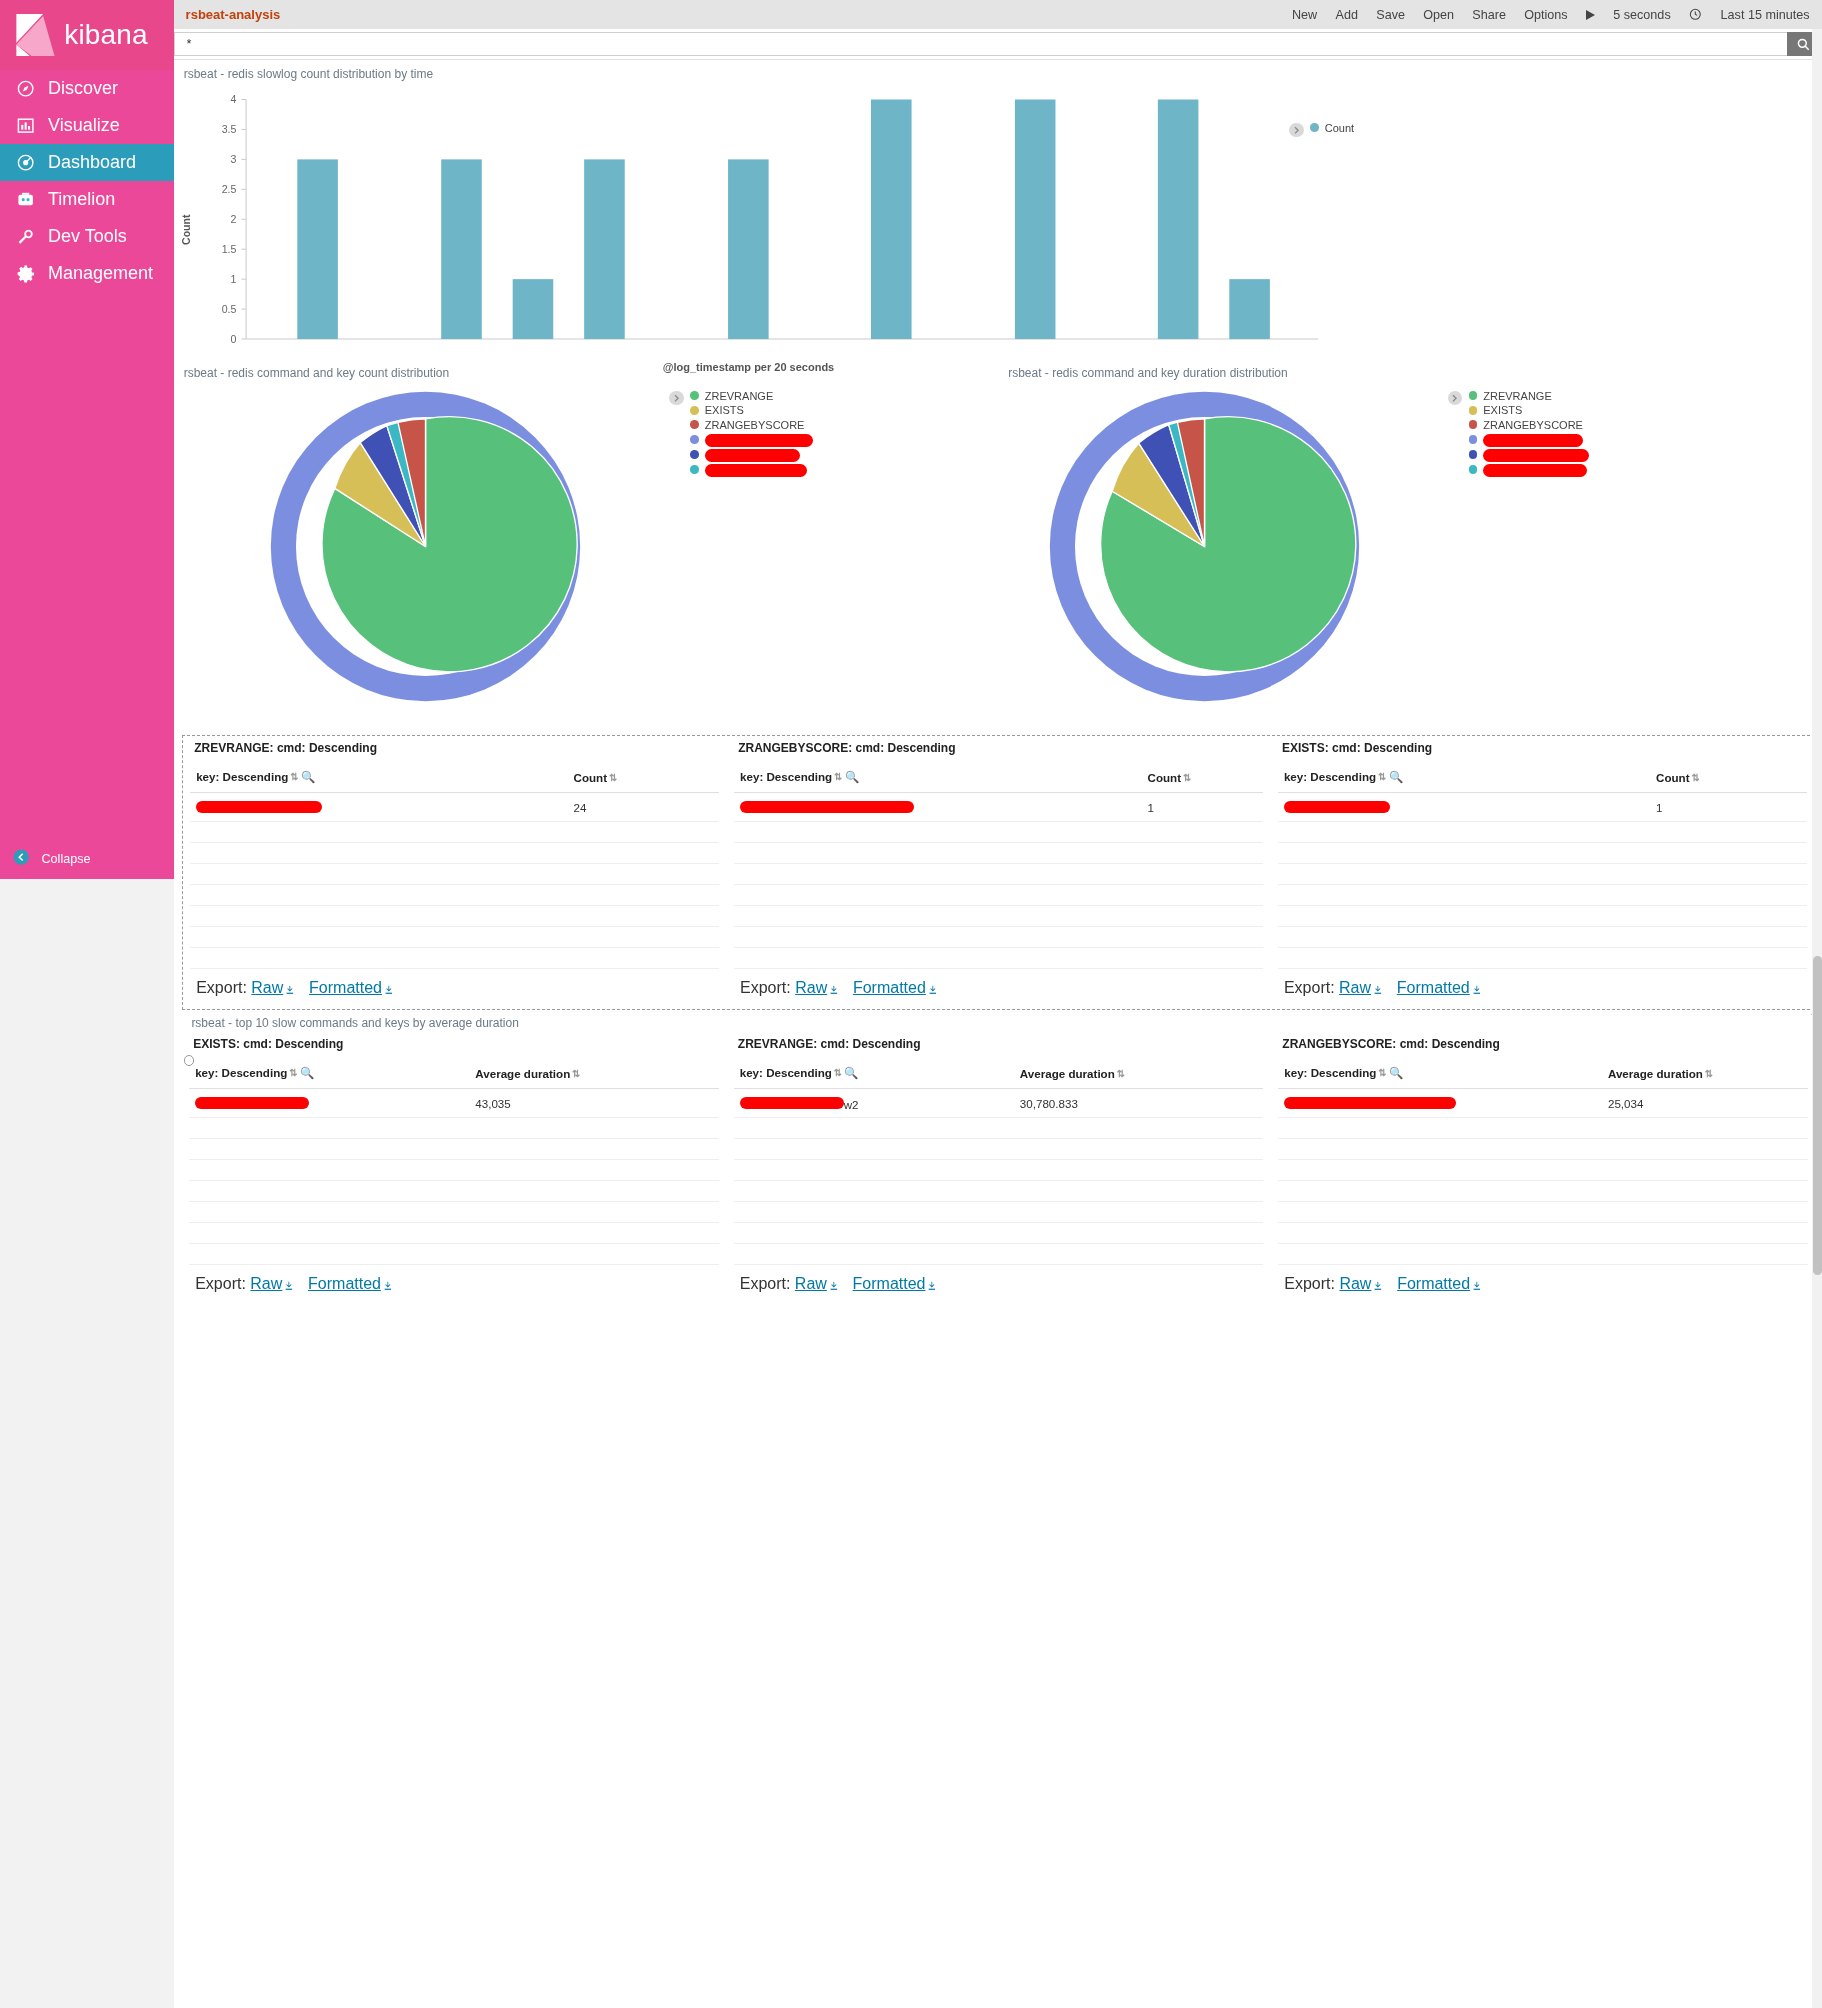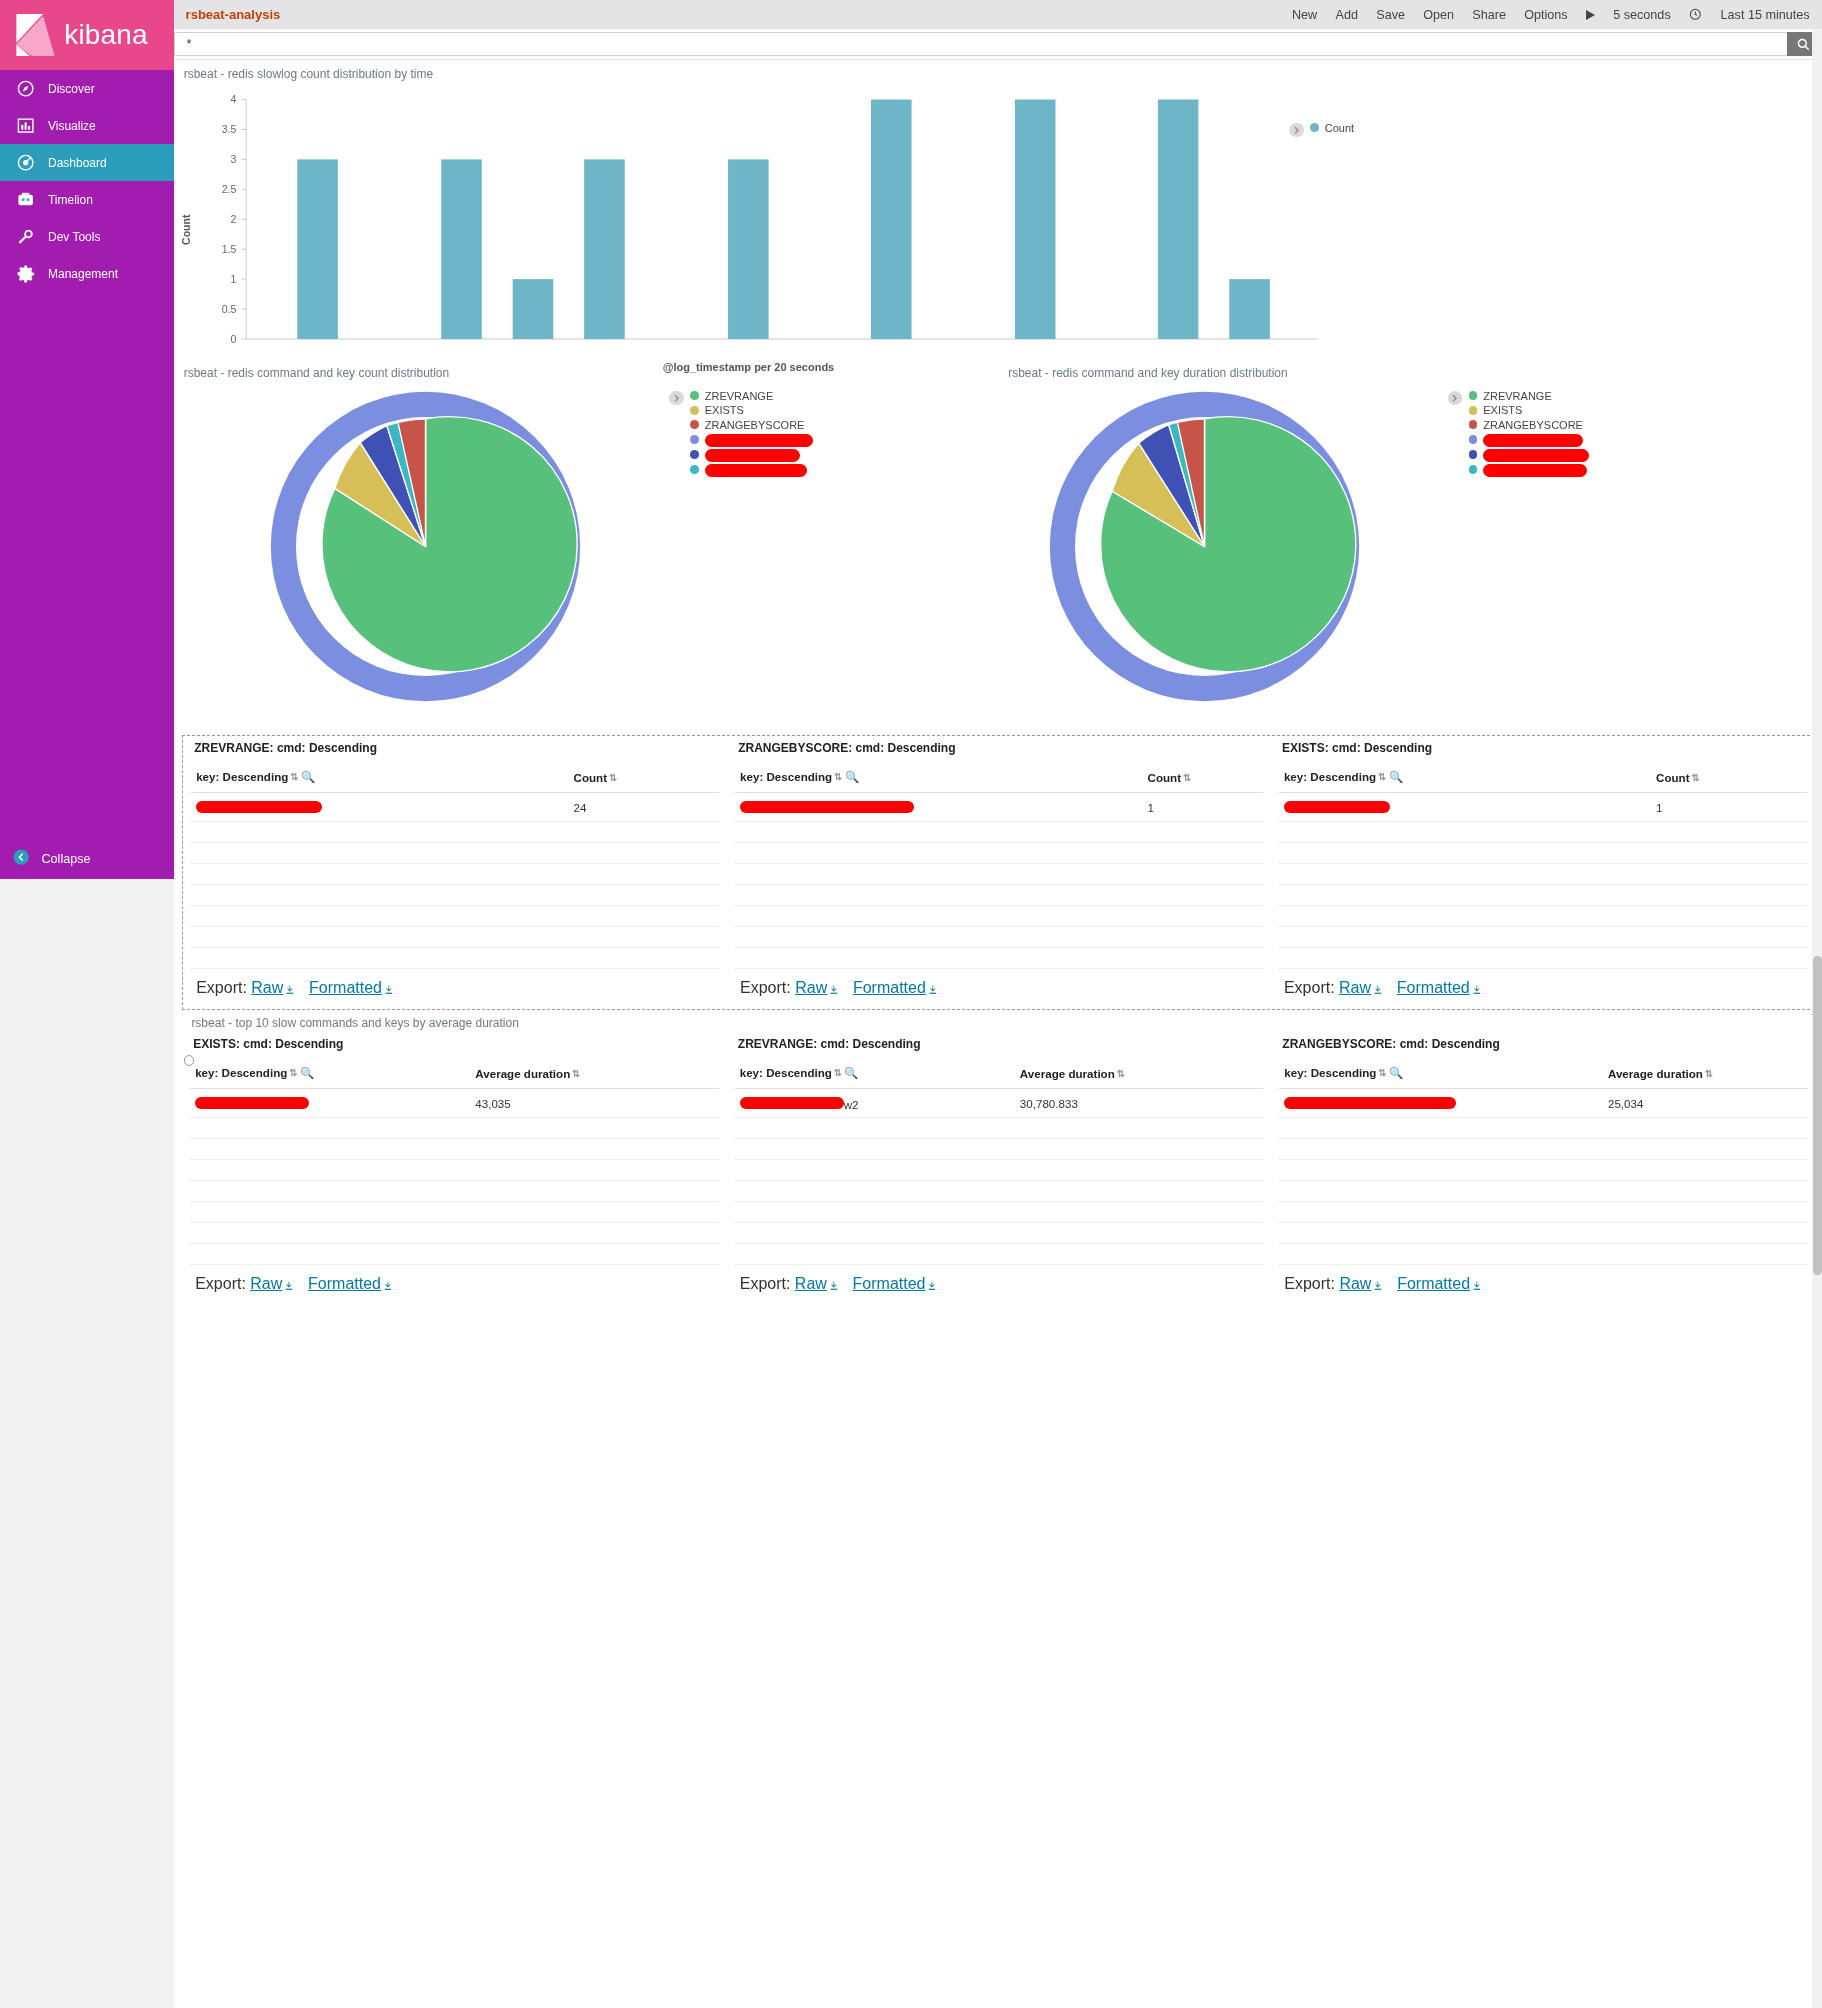--- a/index.html
+++ b/index.html
@@ -7,39 +7,39 @@
     width: 1823px; height: 2008px;
     font-family: "Liberation Sans", sans-serif;
     background: #ffffff;
     overflow: hidden;
   }
   .app { display: flex; width: 1823px; height: 2008px; position: relative; }
 
   
   .sidebar {
     width: 174px; flex: 0 0 174px;
-    background: #a21caf;
+    background: #ec4899;
     display: flex; flex-direction: column;
     position: relative;
     height: 879px;
   }
   .logo-block {
     background: #e8488b;
     height: 70px;
     display: flex; align-items: center;
     padding-left: 13.5px;
     gap: 9.7px;
   }
   .logo-mark { width: 41px; height: 42px; position: relative; }
   .logo-mark .tl { position: absolute; left:0; top:0; width:41px; height:42px; }
   .logo-text { color:#fff; font-size: 28px; font-weight: 400; letter-spacing: 0.2px; }
   .nav-item {
     display: flex; align-items: center; gap: 12.6px;
     height: 37px; padding-left: 15.4px;
-    color: #fff; font-size: 12px;
+    color: #fff; font-size: 18px;
     cursor: pointer;
   }
   .nav-item.active { background: #2b9dba; }
   .nav-ico { width: 20px; height: 20px; display:flex; align-items:center; justify-content:center; }
   .nav-ico svg { display:block; }
   .collapse-row {
     position: absolute; bottom: 0; left: 0; right: 0;
     height: 41px; display:flex; align-items:center; gap: 11.6px; padding-left: 11.6px;
     color:#fff; font-size: 12.6px; cursor:pointer;
   }

